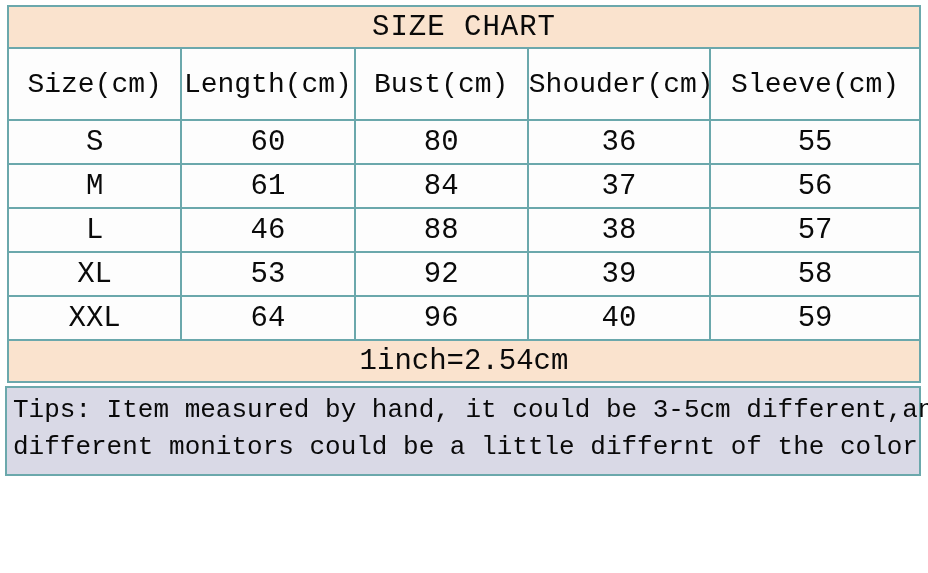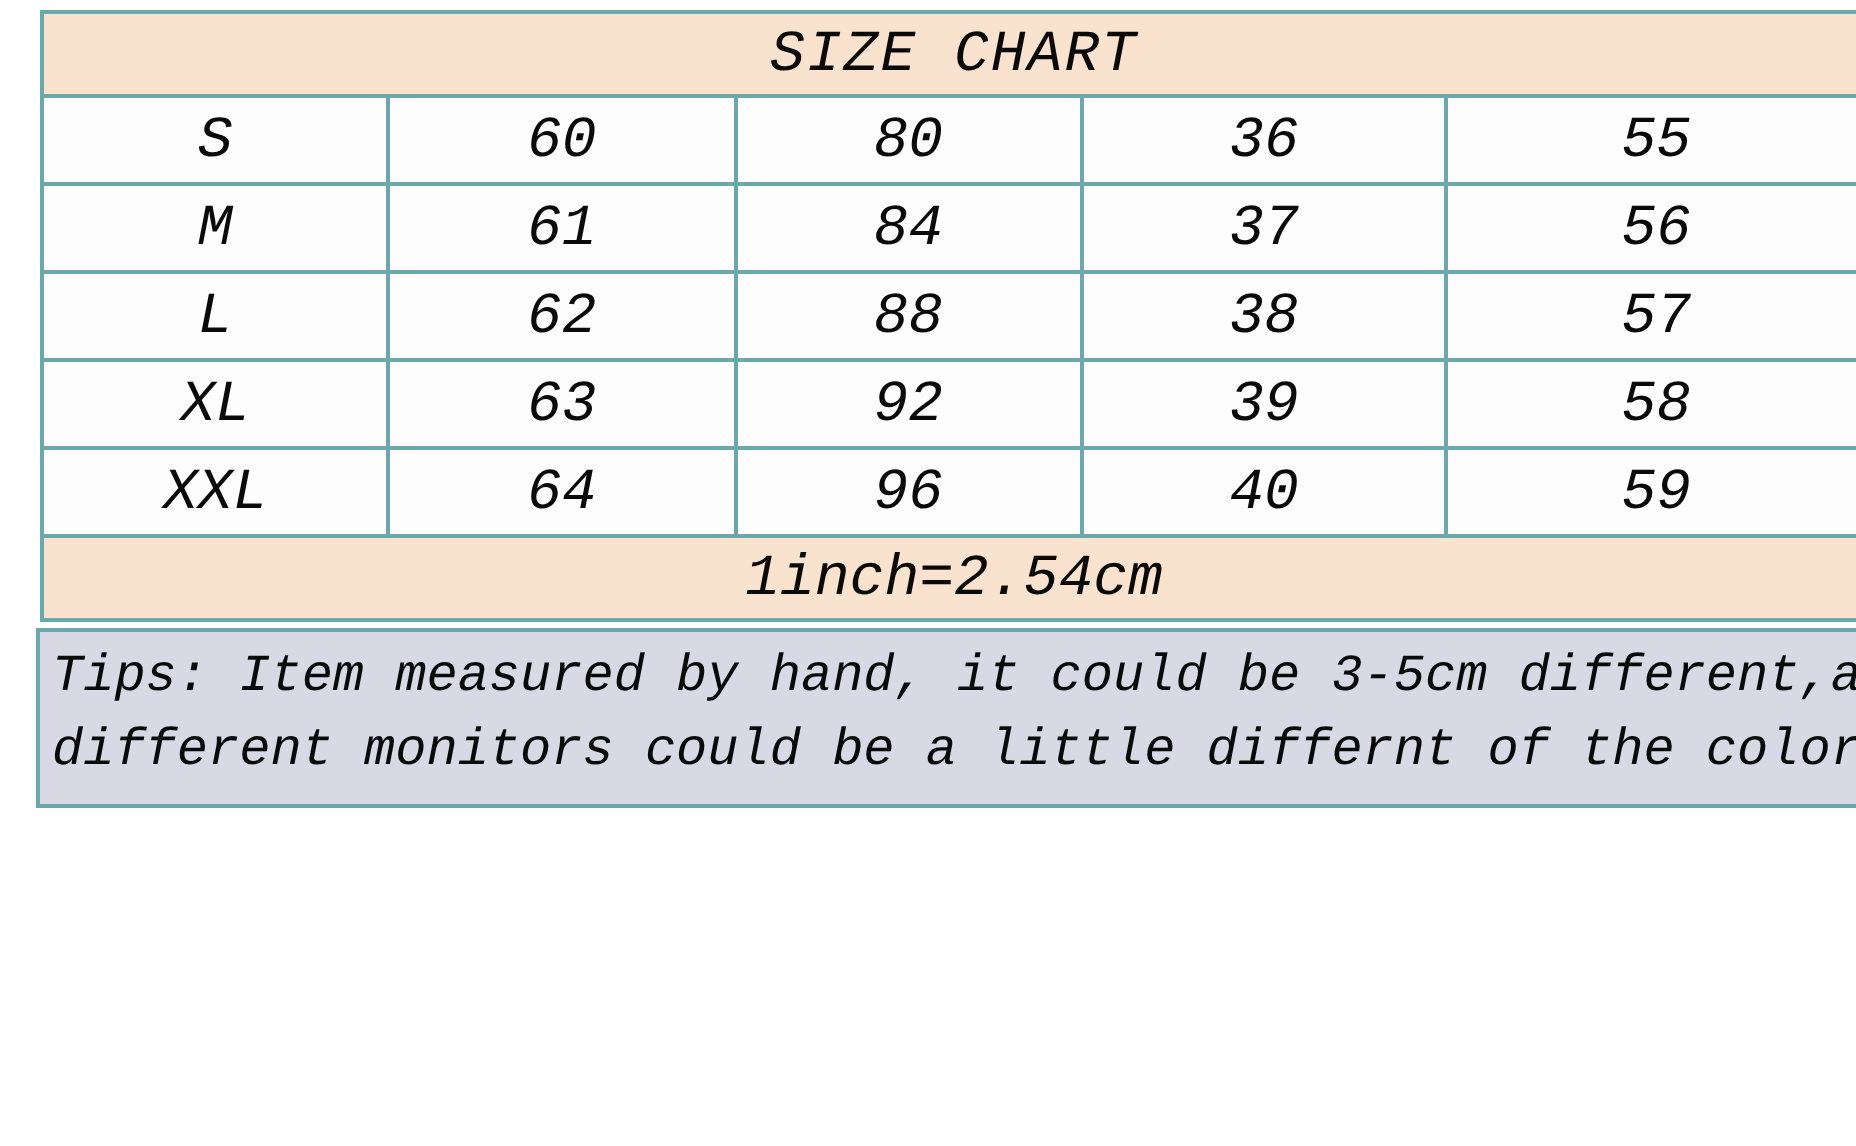--- a/index.html
+++ b/index.html
@@ -1,21 +1,21 @@
 <!DOCTYPE html>
 <html><head>
 <meta charset="utf-8">
 <style>
   html,body{margin:0;padding:0;}
   body{
     width:928px;height:573px;background:#ffffff;
     font-family:"Liberation Mono","DejaVu Sans Mono",monospace;
     color:#0a0a0a;overflow:hidden;
   }
-  .wrap{padding:5px 7px 0 20px;font-style:italic;}
+  .wrap{padding:5px 7px 0 7px;}
   table.size-chart{
     width:914px;border-collapse:collapse;table-layout:fixed;
     background:#fdfdfd;
   }
   table.size-chart td,table.size-chart th{
     border:2px solid #6ba8ac;
     text-align:center;vertical-align:middle;
     font-weight:normal;padding:0;
   }
   .title-row td{
@@ -55,44 +55,51 @@
       <col class="col-size">
         <col class="col-length">
         <col class="col-bust">
         <col class="col-shoulder">
         <col class="col-sleeve">
     </colgroup>
     <tbody>
       <tr class="title-row">
         <td colspan="5">SIZE CHART</td>
       </tr>
+      <tr class="header-row">
+        <th>Size(cm)</th>
+        <th>Length(cm)</th>
+        <th>Bust(cm)</th>
+        <th>Shouder(cm)</th>
+        <th>Sleeve(cm)</th>
+      </tr>
       <tr class="data-row">
         <td>S</td>
         <td>60</td>
         <td>80</td>
         <td>36</td>
         <td>55</td>
       </tr>
       <tr class="data-row">
         <td>M</td>
         <td>61</td>
         <td>84</td>
         <td>37</td>
         <td>56</td>
       </tr>
       <tr class="data-row">
         <td>L</td>
-        <td>62</td>
+        <td>46</td>
         <td>88</td>
         <td>38</td>
         <td>57</td>
       </tr>
       <tr class="data-row">
         <td>XL</td>
-        <td>63</td>
+        <td>53</td>
         <td>92</td>
         <td>39</td>
         <td>58</td>
       </tr>
       <tr class="data-row">
         <td>XXL</td>
         <td>64</td>
         <td>96</td>
         <td>40</td>
         <td>59</td>

